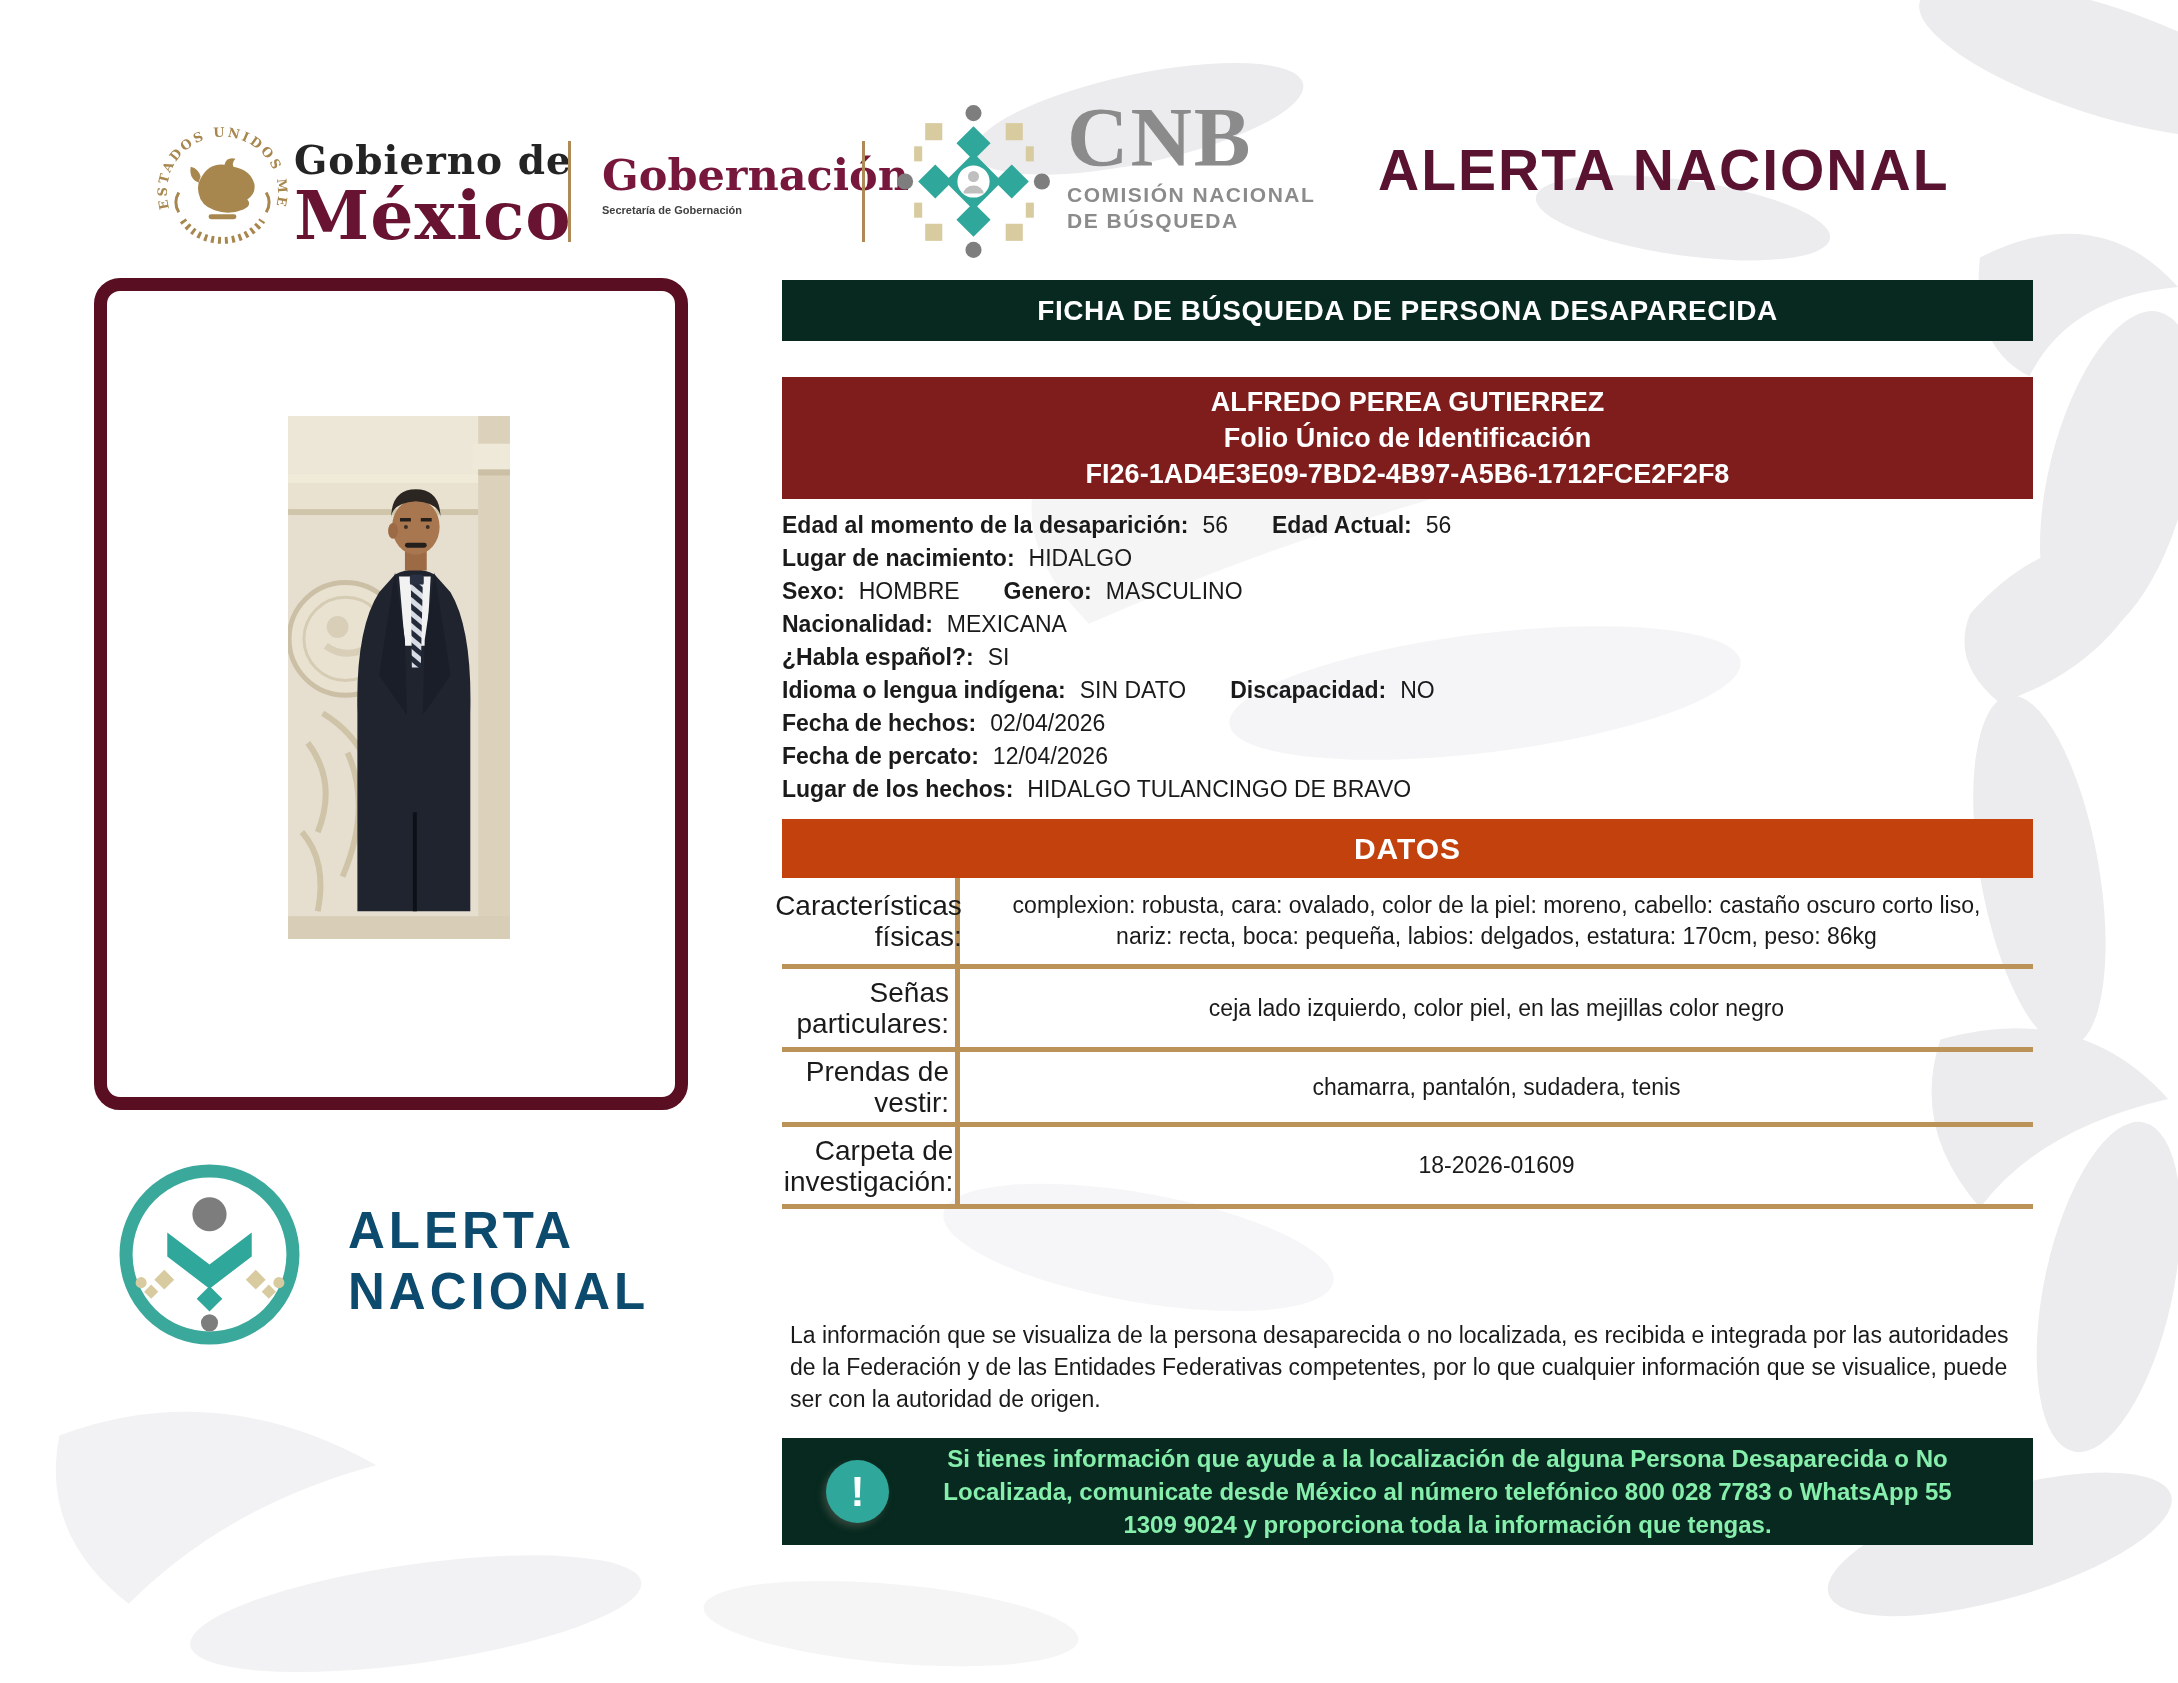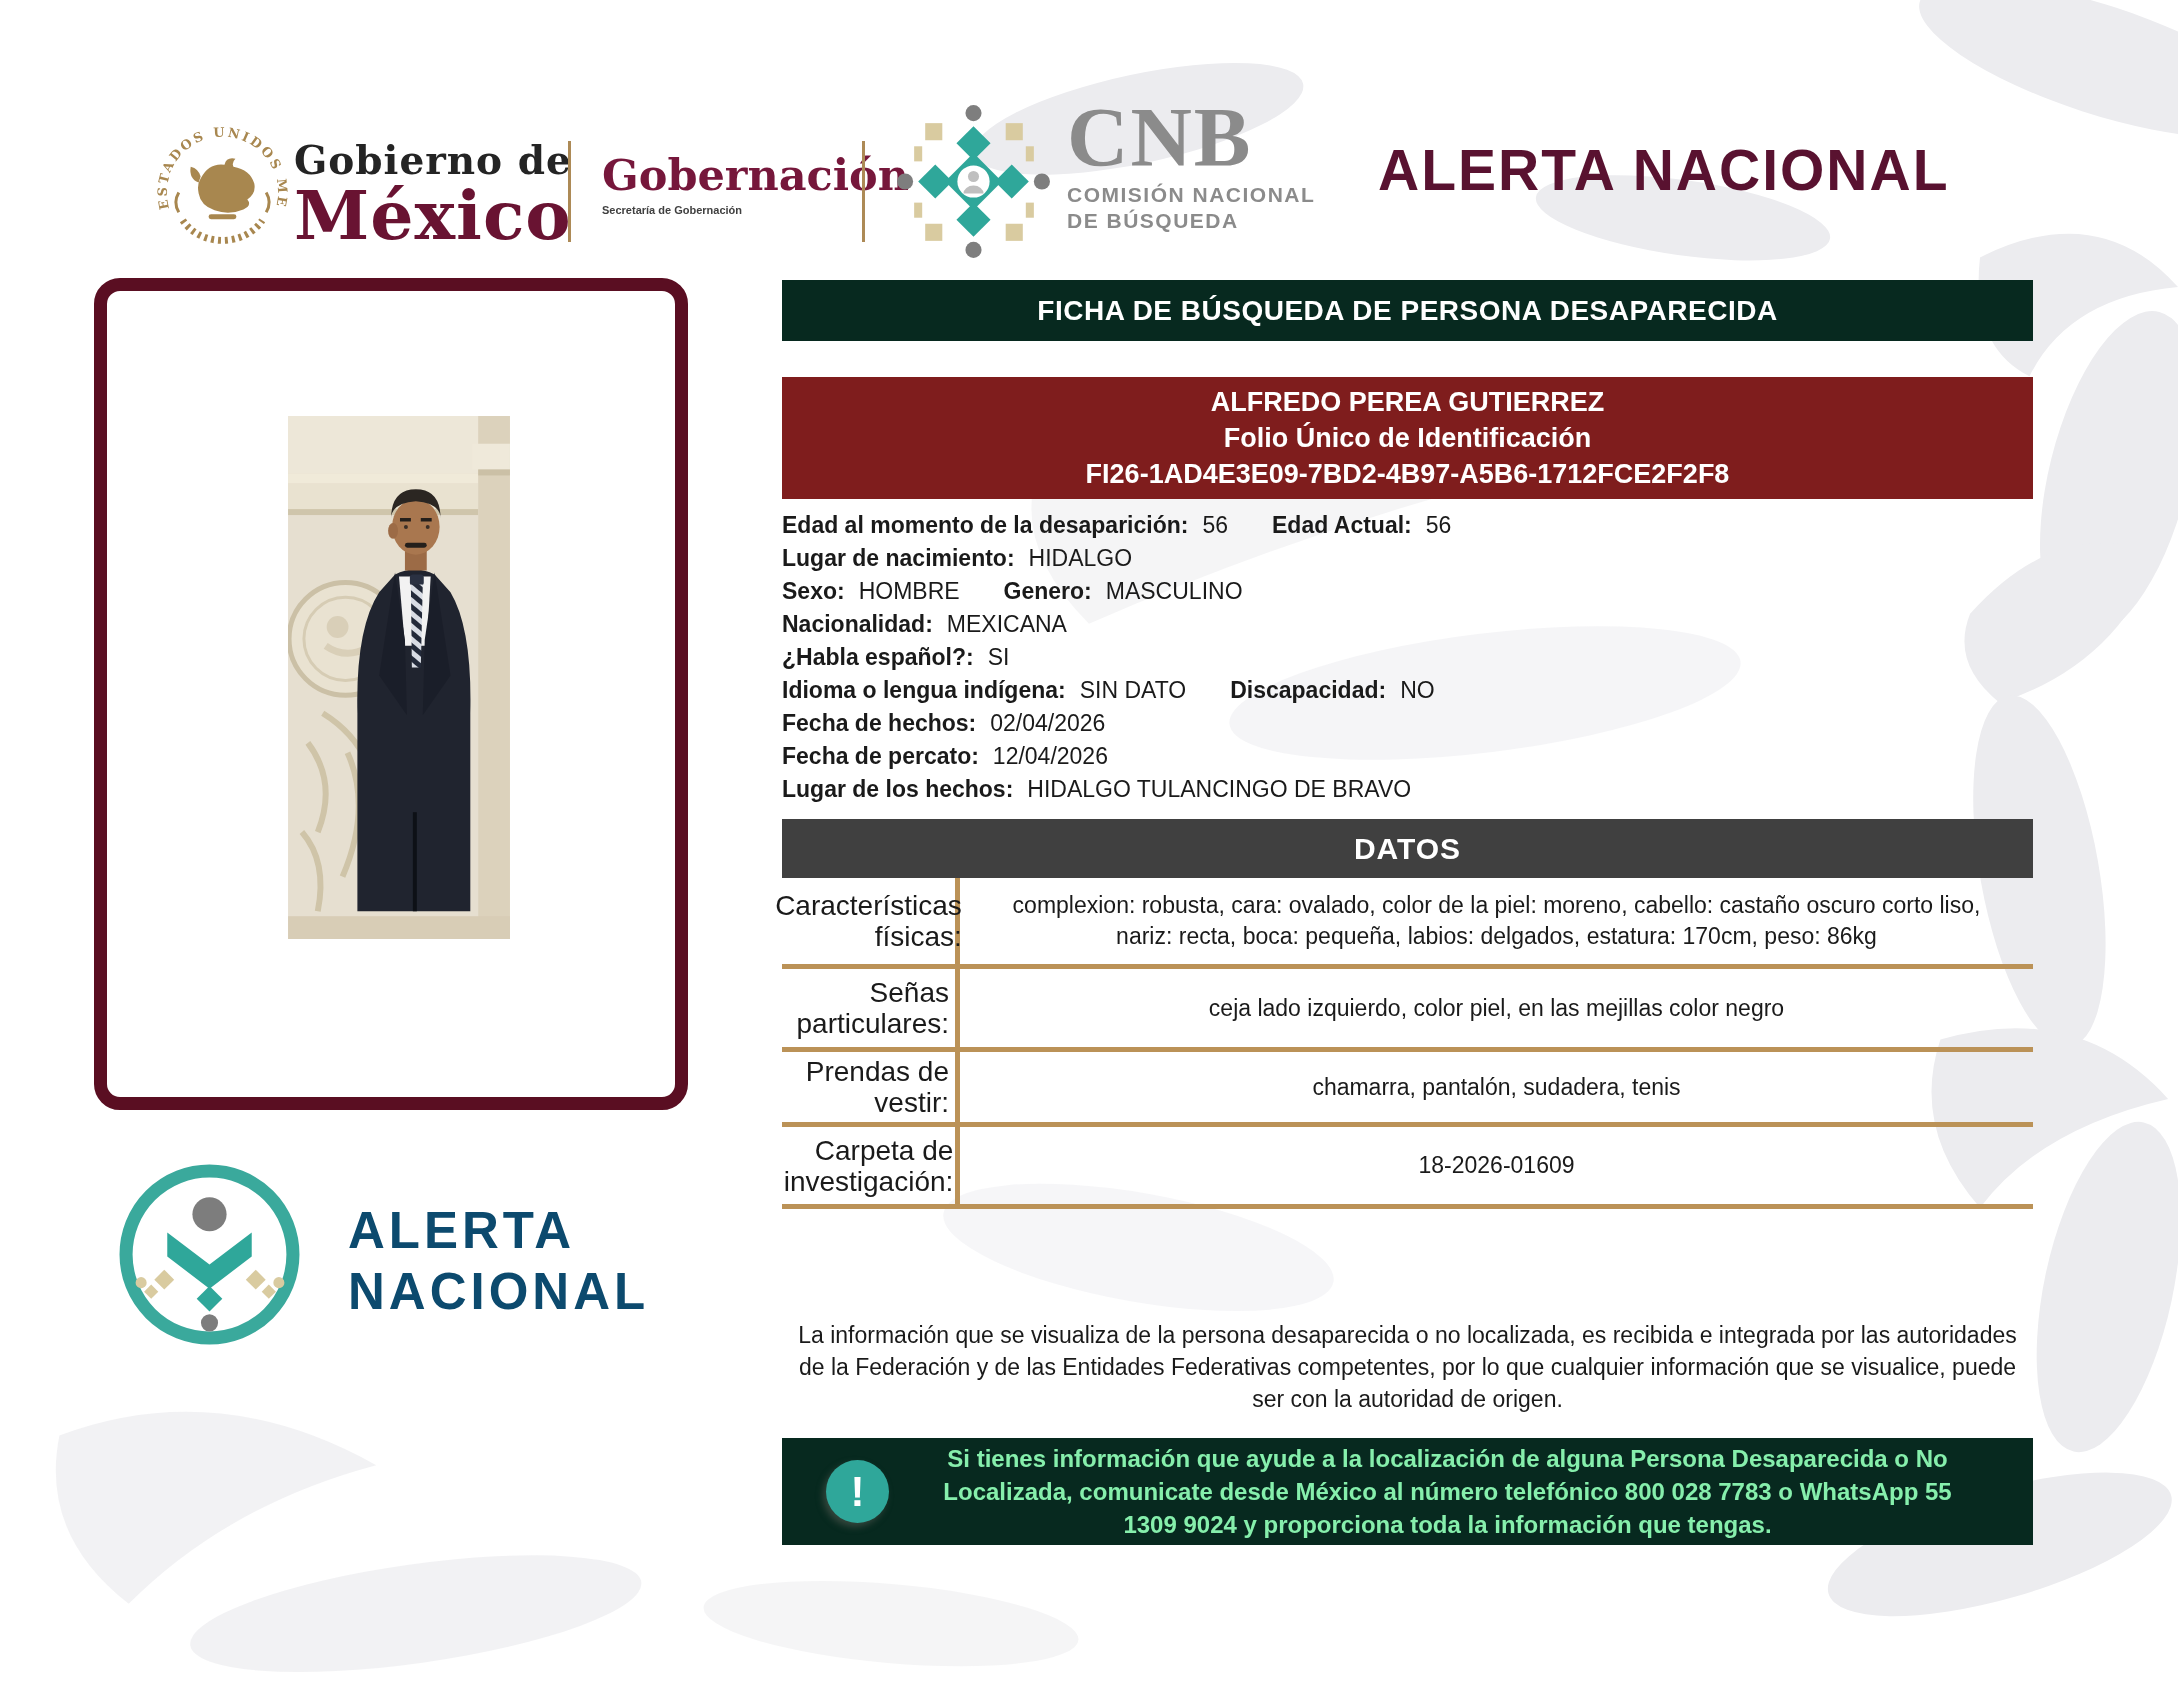--- a/index.html
+++ b/index.html
@@ -37,30 +37,30 @@
   
   .rc{left:782px;width:1251px;box-sizing:border-box;}
   .bar-green{top:280px;height:61px;background:#07291F;display:flex;align-items:center;justify-content:center;}
   .bar-green span{color:#fff;font-size:28px;font-weight:bold;letter-spacing:0.5px;}
   .bar-maroon{top:377px;height:122px;background:#7f1d1d;display:flex;flex-direction:column;align-items:center;justify-content:center;gap:2px;}
   .bar-maroon span{color:#fff;font-size:27px;font-weight:bold;line-height:34px;}
   .details{top:509px;}
   .dline{height:33px;display:flex;align-items:center;font-size:23px;}
   .dl{font-weight:bold;margin-right:14px;}
   .dv{margin-right:44px;}
-  .bar-datos{top:819px;height:59px;background:#404040;display:flex;align-items:center;justify-content:center;}
+  .bar-datos{top:819px;height:59px;background:#c2410c;display:flex;align-items:center;justify-content:center;}
   .bar-datos span{color:#fff;font-size:30px;font-weight:bold;letter-spacing:1px;}
   .dtable{top:878px;}
   .trow{display:flex;border-bottom:5px solid #BB9257;box-sizing:border-box;}
   .r1{height:91px;} .r2{height:83px;} .r3{height:75px;} .r4{height:94px;} .r5{height:82px;}
   .tlabel{width:178px;box-sizing:border-box;border-right:5px solid #BB9257;display:flex;align-items:center;justify-content:center;
           text-align:right;font-size:28px;line-height:31px;padding:4px 6px;}
   .tvalue{flex:1;display:flex;align-items:center;justify-content:center;text-align:center;
           font-size:23px;line-height:31px;padding:4px 28px;}
-  .disclaimer{top:1319px;text-align:center;font-size:23px;line-height:32px;padding:0 8px;}
+  .disclaimer{top:1319px;text-align:left;font-size:23px;line-height:32px;padding:0 8px;}
   .alert-bar{top:1438px;height:107px;background:#07291F;display:flex;align-items:center;}
   .alert-icon{position:absolute;left:44px;top:22px;width:63px;height:63px;border-radius:50%;background:#2FA79A;
               display:flex;align-items:center;justify-content:center;color:#fff;font-size:42px;font-weight:bold;
               box-shadow:-3px 4px 7px rgba(90,95,85,.55);}
   .alert-text{flex:1;color:#86efac;font-size:24px;font-weight:bold;line-height:33px;text-align:center;padding:0 69px 0 149px;}
 </style>
 </head>
 <body>
 
 <div class="page">

